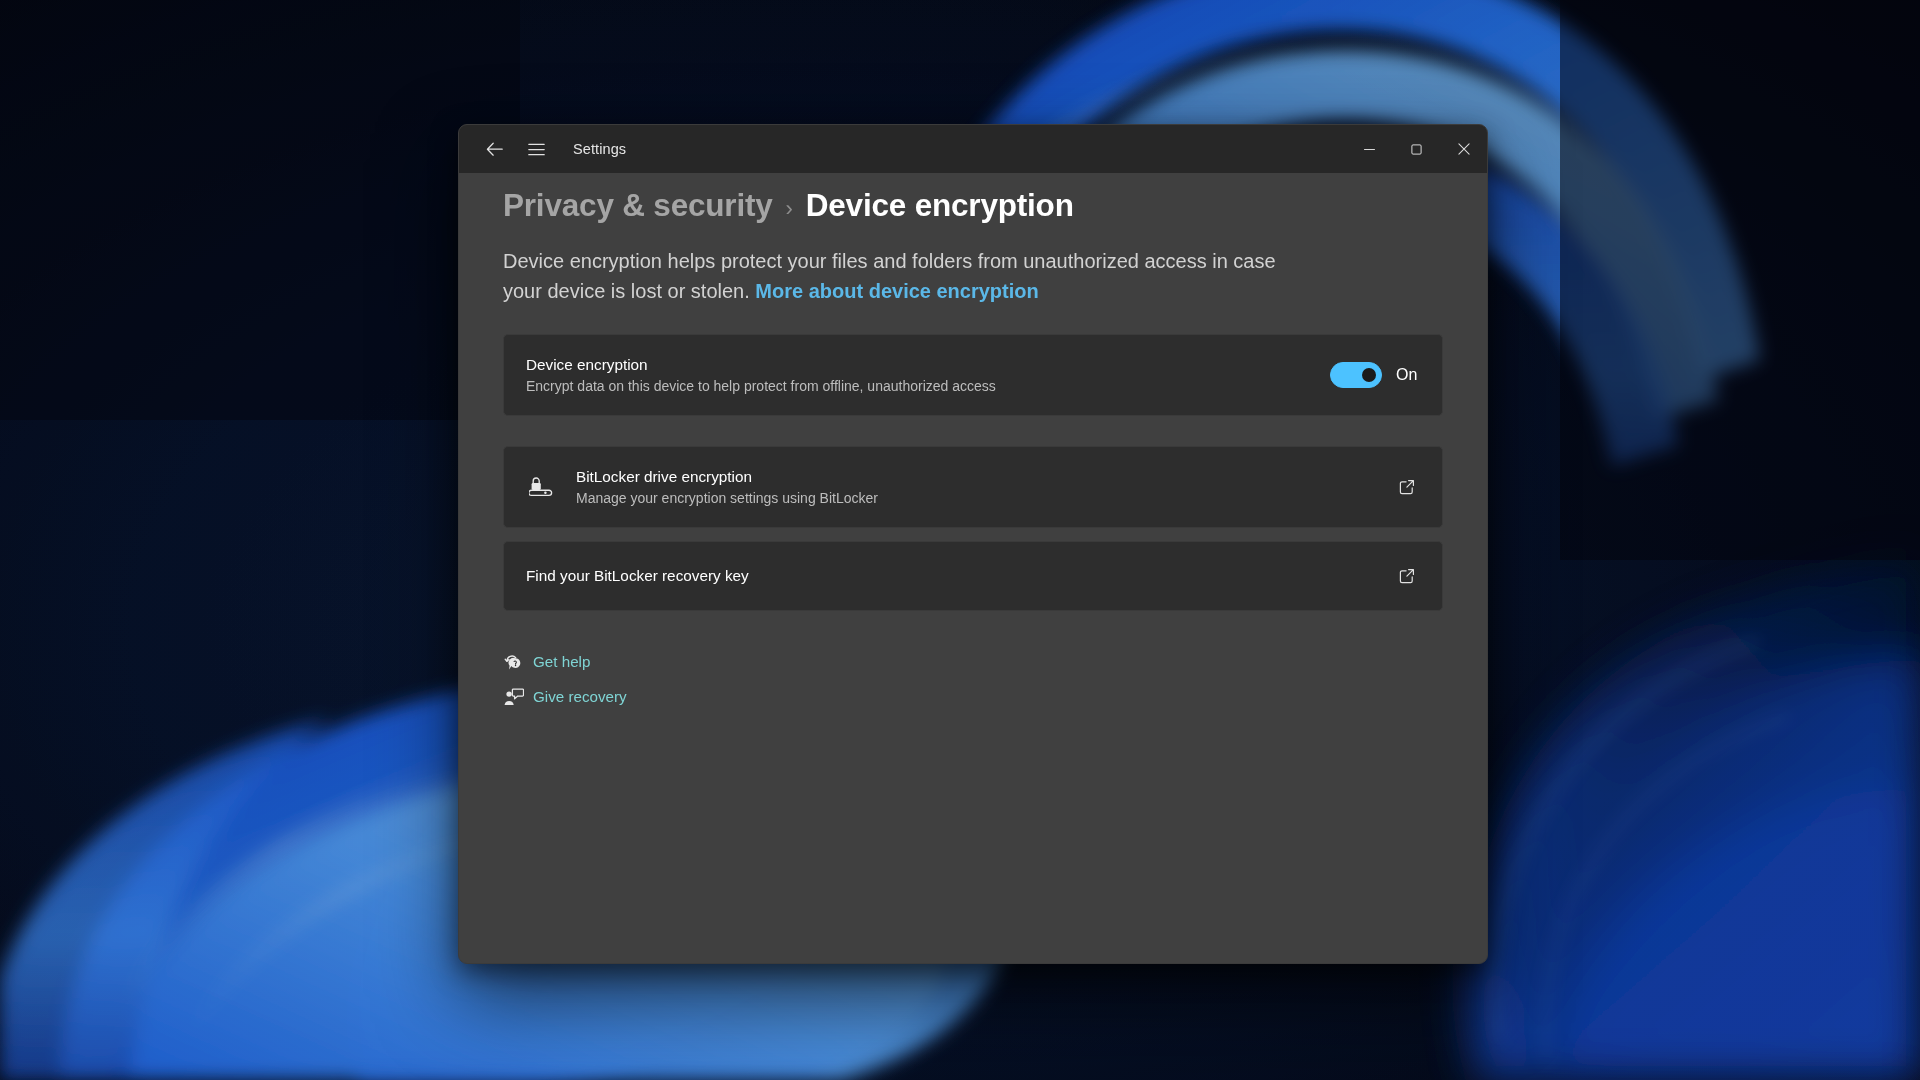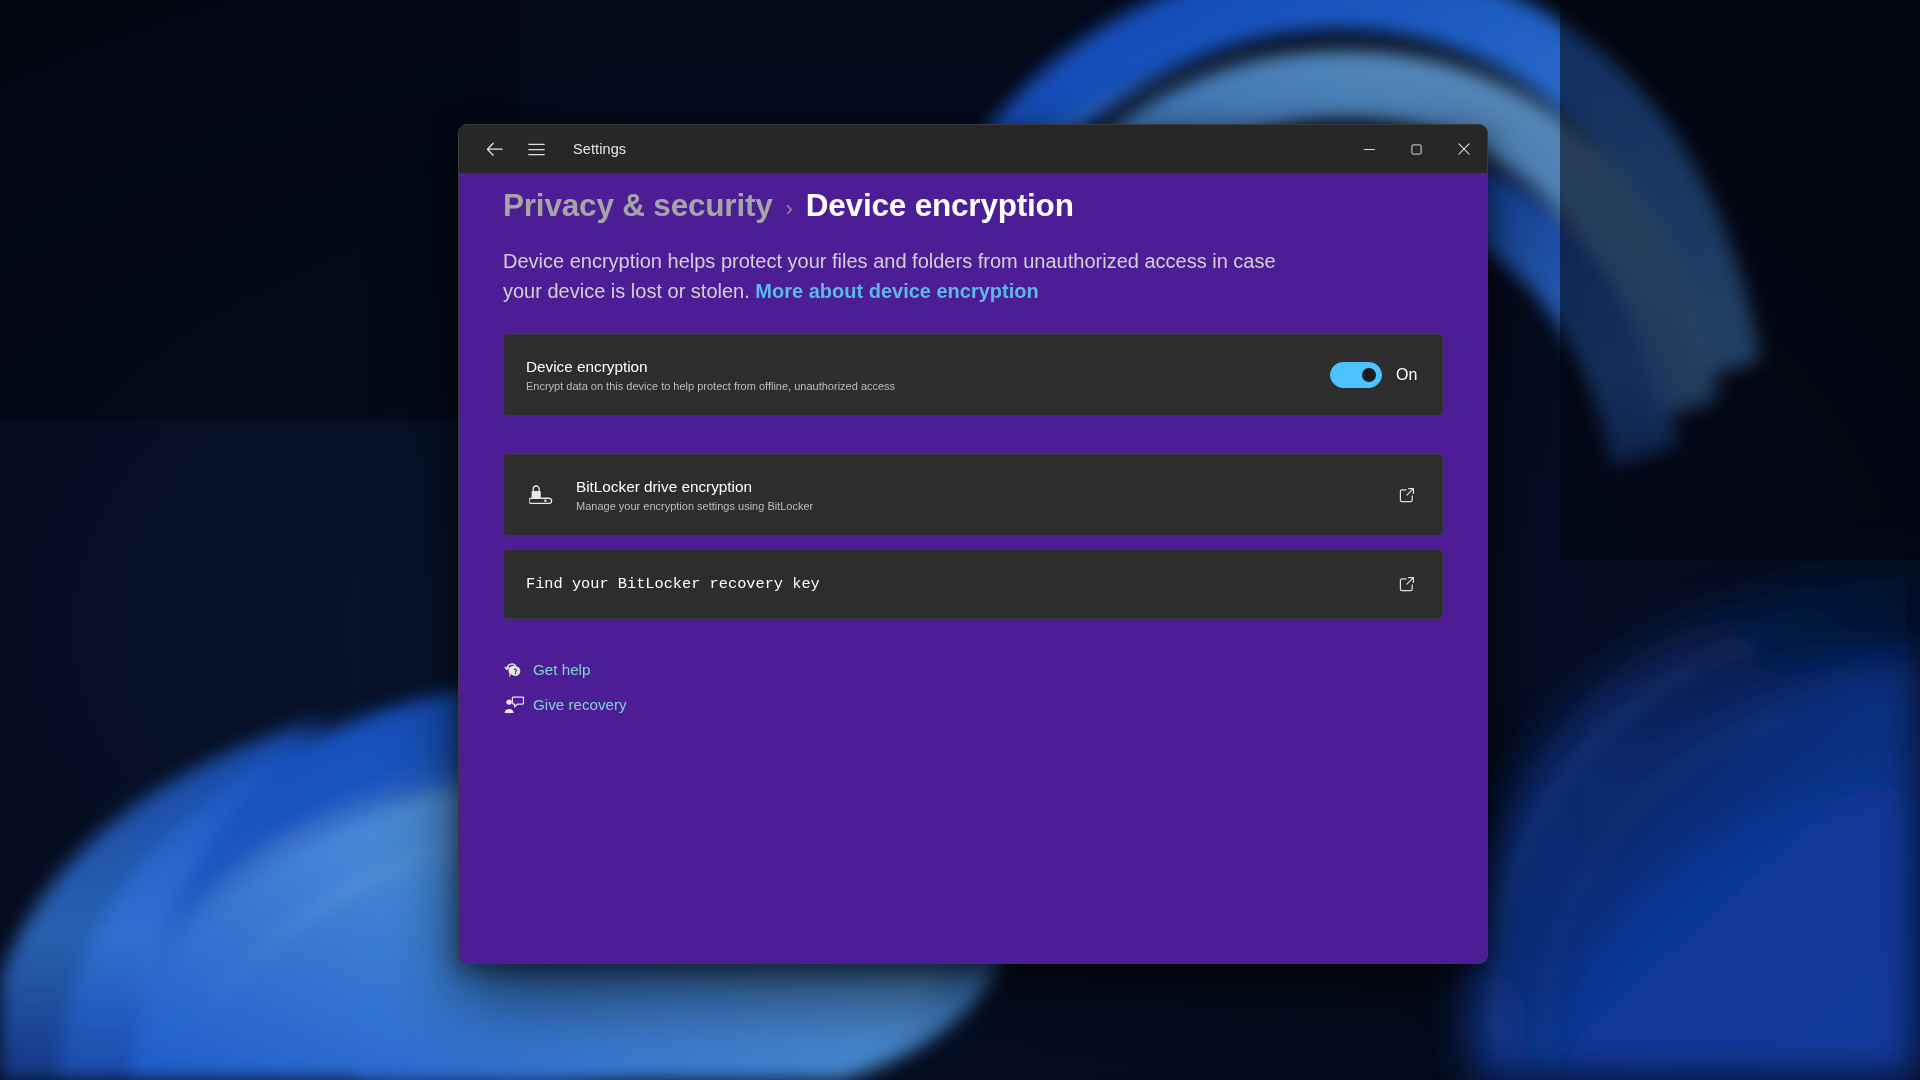--- a/index.html
+++ b/index.html
@@ -12,21 +12,21 @@
 
   
   #wallpaper { position:absolute; inset:0; overflow:hidden; background:#040811; }
   #wallpaper svg { position:absolute; inset:0; width:1920px; height:1080px; display:block; }
 
   
   #settings-window {
     position:absolute;
     left:458px; top:124px;
     width:1030px; height:840px;
-    background:#4c1d95;
+    background:#404040;
     border-radius:9px;
     border:1px solid #3b3b3b;
     box-shadow:0 34px 80px rgba(0,0,0,.62), 0 8px 26px rgba(0,0,0,.5);
     overflow:hidden;
   }
 
   
   #titlebar {
     height:48px; position:relative;
     display:flex; align-items:center;
@@ -86,48 +86,47 @@
   }
   .card.hover-row { cursor:pointer; }
 
   #encryption-card {
     margin-top:27px;
     height:82px;
     justify-content:space-between;
   }
   .card-text-block { display:flex; flex-direction:column; gap:4px; }
   .card-title { font-size:15.3px; color:#ffffff; }
-  .card-sub { font-size:11px; color:#bdbdbd; }
+  .card-sub { font-size:14px; color:#bdbdbd; }
 
   .toggle-wrap { display:flex; align-items:center; gap:14px; }
   .toggle {
     width:52px; height:26px; border-radius:13px;
     background:#4cc2ff; position:relative; cursor:pointer;
     flex:none; border:1px solid #4cc2ff;
   }
   .toggle .knob {
     position:absolute; top:50%; right:5px; transform:translateY(-50%);
     width:14px; height:14px; border-radius:50%;
     background:#1b1b1b;
   }
   .toggle-label { font-size:16px; color:#ffffff; min-width:24px; }
 
   #related-heading {
     margin-top:46px;
     font-size:15.4px; font-weight:600; color:#ffffff;
   }
 
   #bitlocker-card {
-    margin-top:38px;
+    margin-top:30px;
     height:82px; gap:20px;
   }
   #recovery-card {
     margin-top:13px;
     height:70px;
-    font-family:Liberation Mono, monospace;
   }
   .row-icon { width:30px; flex:none; display:flex; align-items:center; justify-content:center; }
   .row-main { flex:1; display:flex; flex-direction:column; gap:4px; }
   .row-end { flex:none; display:flex; align-items:center; justify-content:center; width:26px; }
 
   
   #footer-links { margin-top:42px; display:flex; flex-direction:column; gap:17px; }
   .flink { display:flex; align-items:center; gap:8px; cursor:pointer; width:max-content; }
   .flink-icon { width:22px; display:flex; align-items:center; justify-content:center; }
   .flink-label { font-size:15.2px; color:#7fd4d4; }

